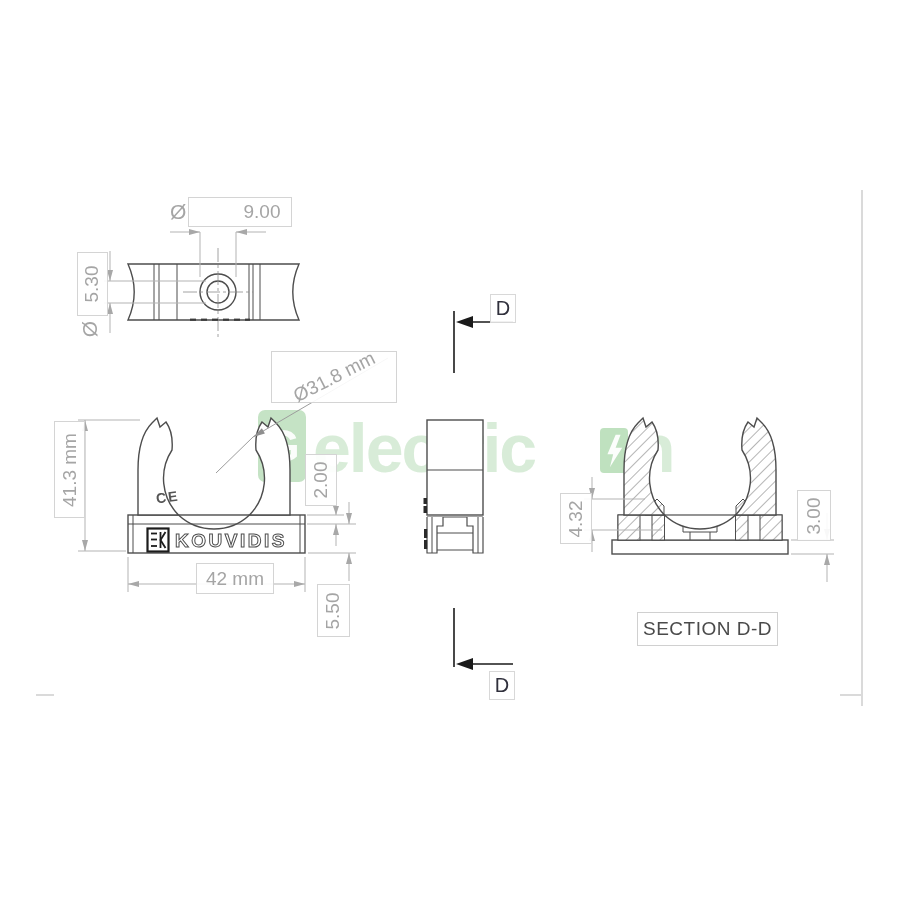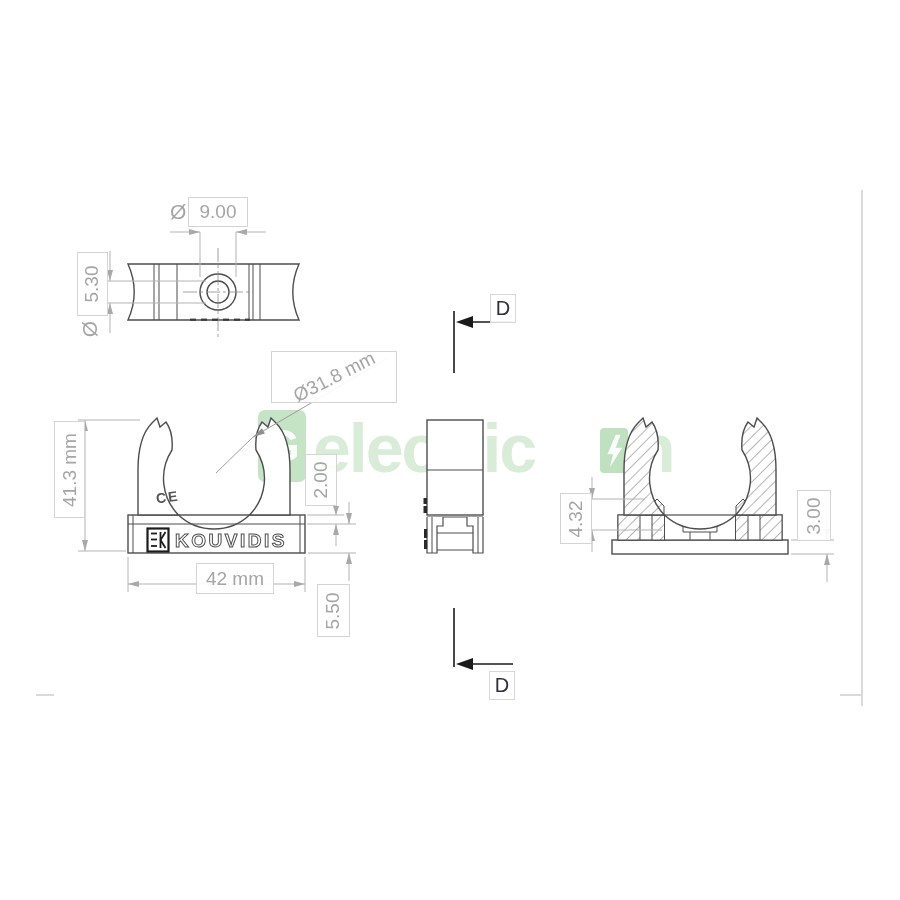--- a/index.html
+++ b/index.html
@@ -236,21 +236,21 @@
         <line x1="791" y1="554" x2="834" y2="554"></line>
         <line x1="827" y1="513" x2="827" y2="540"></line>
         <line x1="827" y1="554" x2="827" y2="582"></line>
       </g>
       <polygon points="827,540 824,529 830,529" fill="#a8a8a8"></polygon>
       <polygon points="827,554 824,565 830,565" fill="#a8a8a8"></polygon>
     </g>
   </svg>
 
   <span class="dia-sym" style="left:170px;top:200px;">Ø</span>
-  <div class="dim-box" style="left:188px;top:197px;width:58px;height:28px;">
+  <div class="dim-box" style="left:188px;top:197px;width:58px;height:28px;padding-left:44px;">
     <span>9.00</span>
   </div>
 
   <div class="dim-box rot" style="left:77px;top:252px;width:29px;height:62px;">
     <span>5.30</span>
   </div>
   <span class="dia-sym rot" style="left:82px;top:317px;">Ø</span>
 
   <div class="dim-box tilt" style="left:271px;top:351px;width:124px;height:50px;">
     <span>Ø31.8 mm</span>
@@ -281,14 +281,17 @@
     <span>D</span>
   </div>
 
   <div class="dim-box rot" style="left:560px;top:493px;width:30px;height:49px;">
     <span>4.32</span>
   </div>
   <div class="dim-box rot" style="left:797px;top:490px;width:32px;height:49px;">
     <span>3.00</span>
   </div>
 
+  <div class="section-title" style="left:637px;top:612px;width:139px;height:32px;">
+    <span>SECTION D-D</span>
+  </div>
 
 </div>
 
 </body></html>

